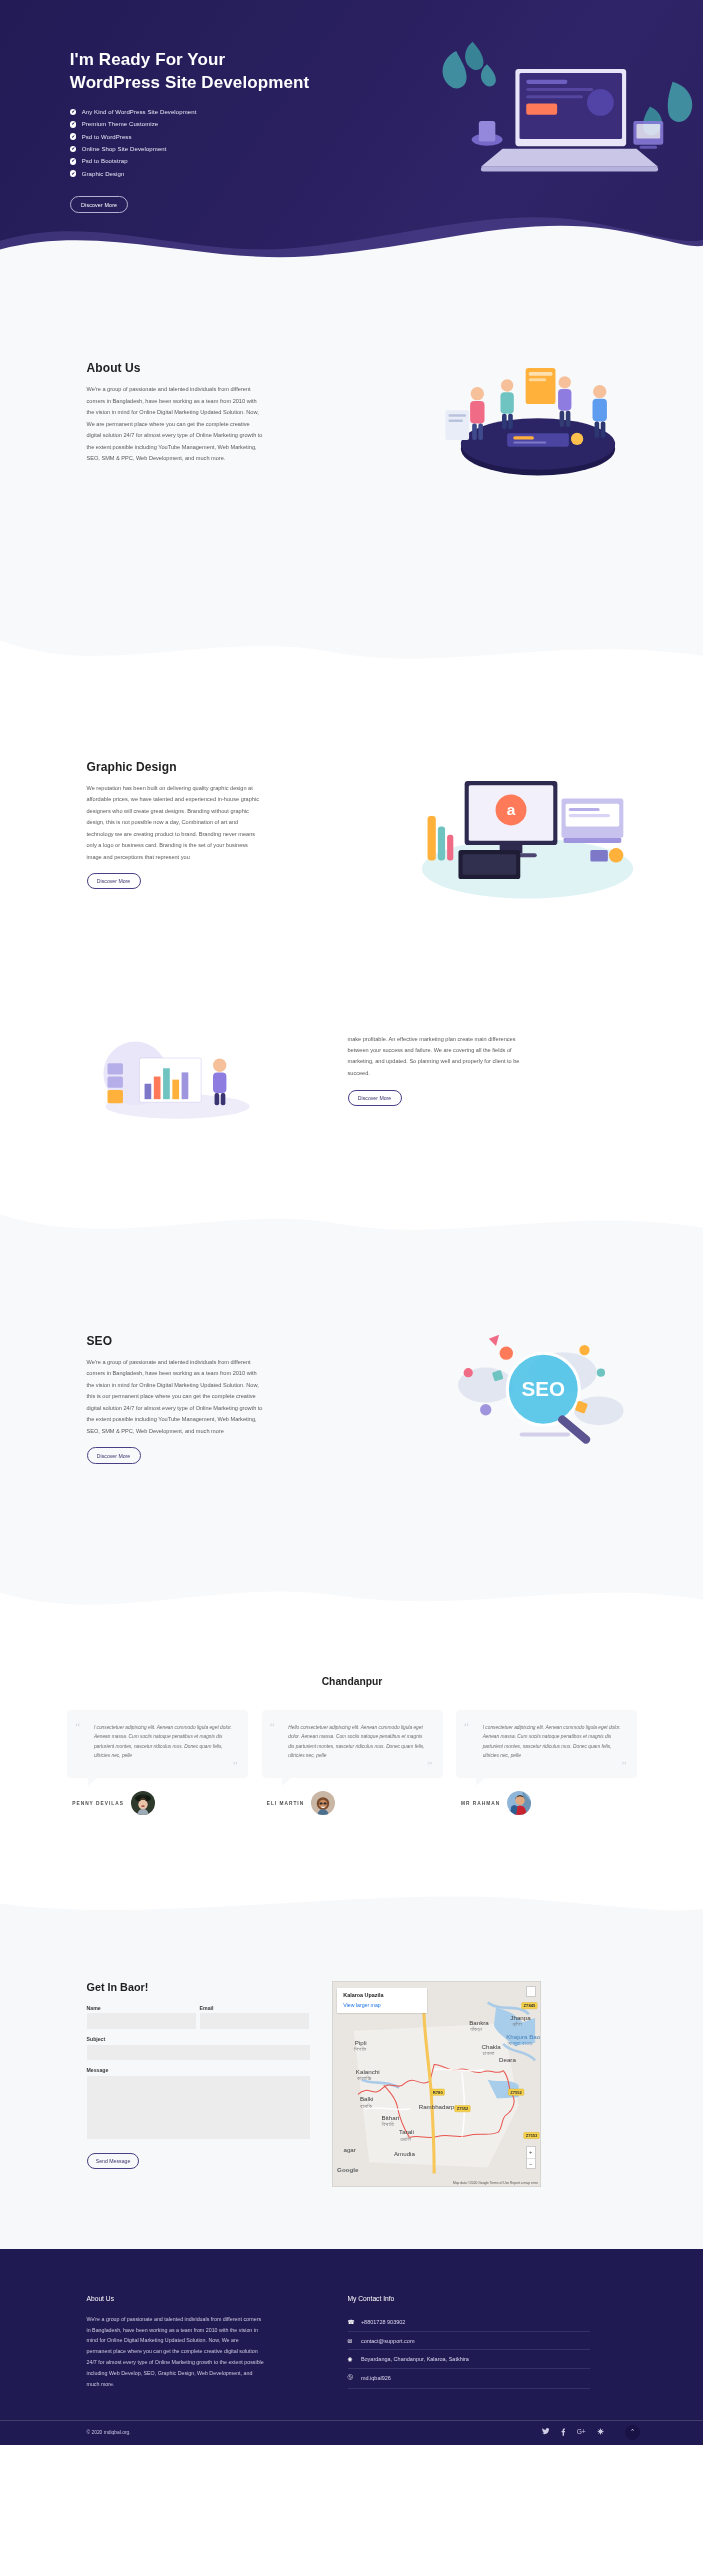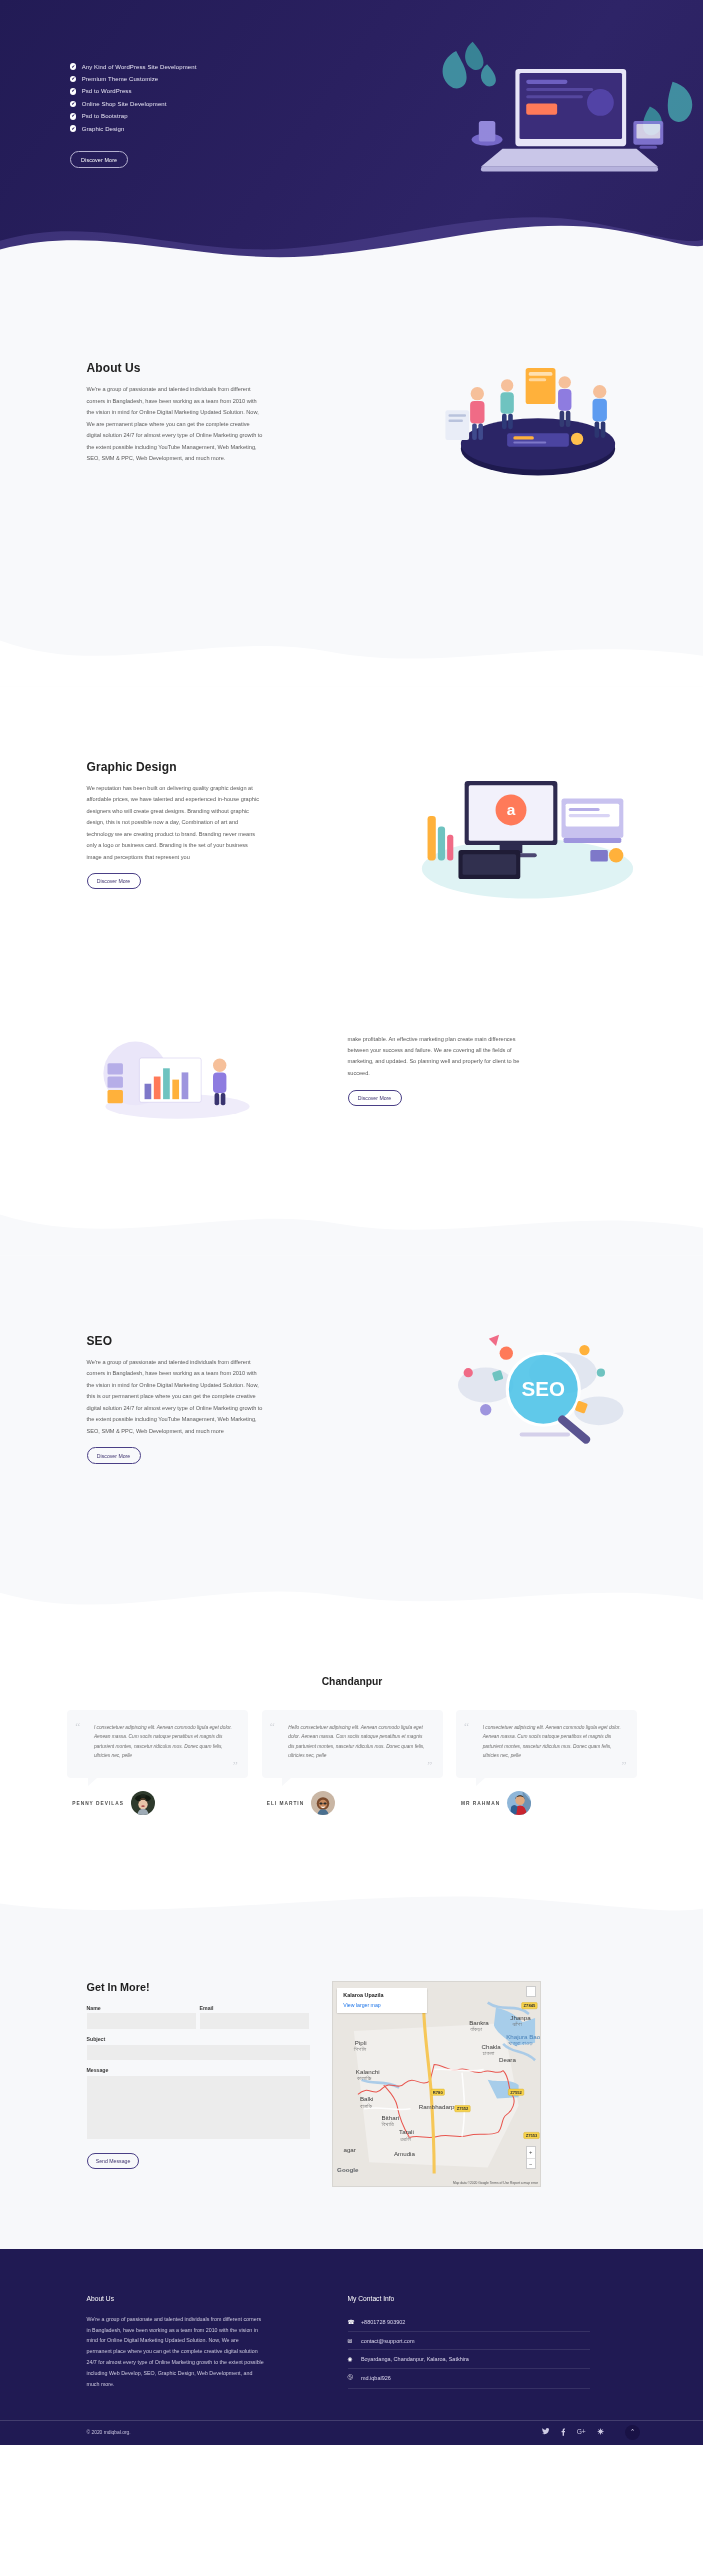--- a/index.html
+++ b/index.html
@@ -250,20 +250,24 @@
         <rect x="416" y="244" width="34" height="6" rx="3" fill="#6d5fc0"></rect>
       </g>
       <g opacity=".9">
         <ellipse cx="120" cy="232" rx="30" ry="12" fill="#7d70d4"></ellipse>
         <rect x="104" y="196" width="32" height="40" rx="5" fill="#9f94e8"></rect>
       </g>
     </svg>
 
     <div class="hero-inner">
       <div class="hero-left">
+        <h1 class="hero-title">
+          <span>I'm Ready For Your</span><br>
+          <span>WordPress Site Development</span>
+        </h1>
         <ul class="hero-list">
           <li>
               <span class="check-icon">✔</span>
               <span>Any Kind of WordPress Site Development</span>
             </li>
           <li>
               <span class="check-icon">✔</span>
               <span>Premium Theme Customize</span>
             </li>
           <li>
@@ -520,21 +524,21 @@
   </section>
 
   <svg class="wave-divider" viewBox="0 0 1366 80" preserveAspectRatio="none">
     <rect width="1366" height="80" fill="#ffffff"></rect>
     <path d="M0,30 C300,70 700,0 1000,20 C1180,32 1300,52 1366,40 L1366,80 L0,80 Z" fill="#f7f8fa"></path>
   </svg>
 
   <section class="section contact">
     <div class="container">
       <div class="contact-left">
-        <h2 class="contact-title">Get In More!</h2>
+        <h2 class="contact-title">Get In Baor!</h2>
         <div class="field-row">
           <div class="field half">
             <label>Name</label>
             <input type="text" value="" style="">
           </div>
           <div class="field half">
             <label>Email</label>
             <input type="text" value="" style="">
           </div>
         </div>

